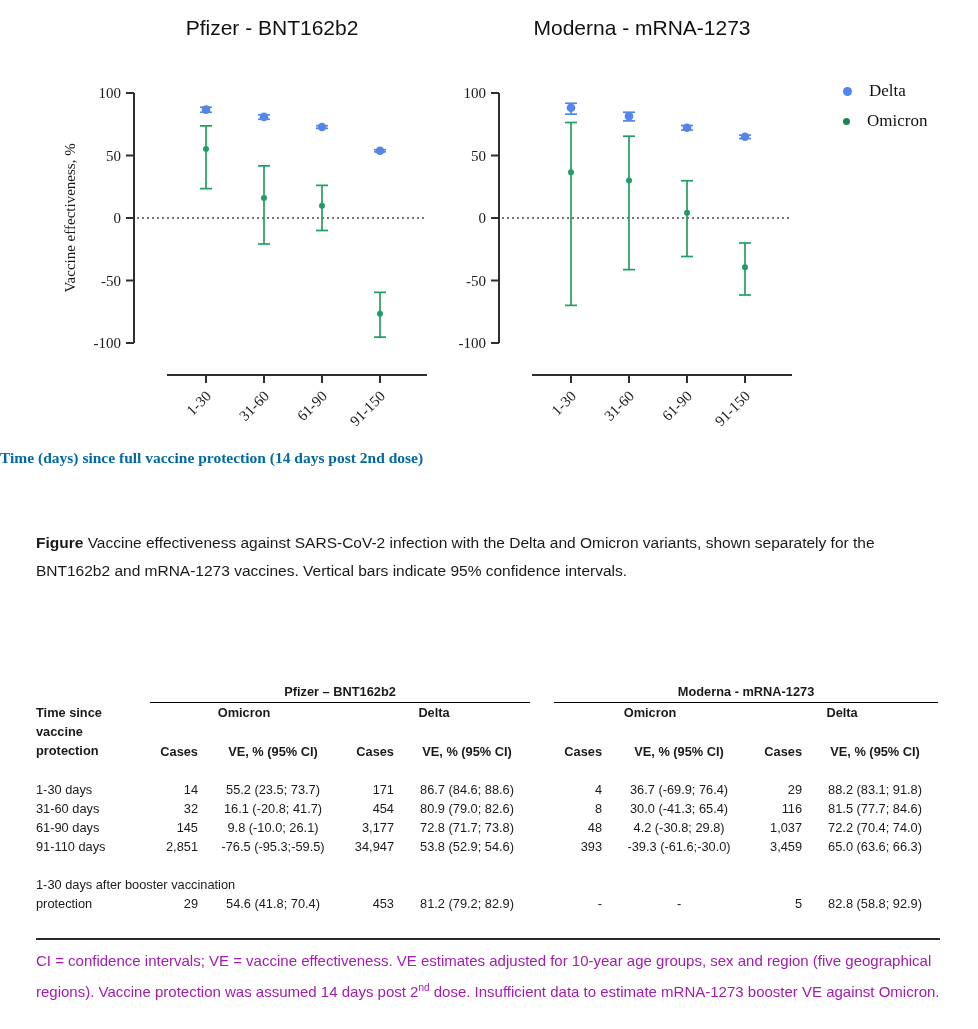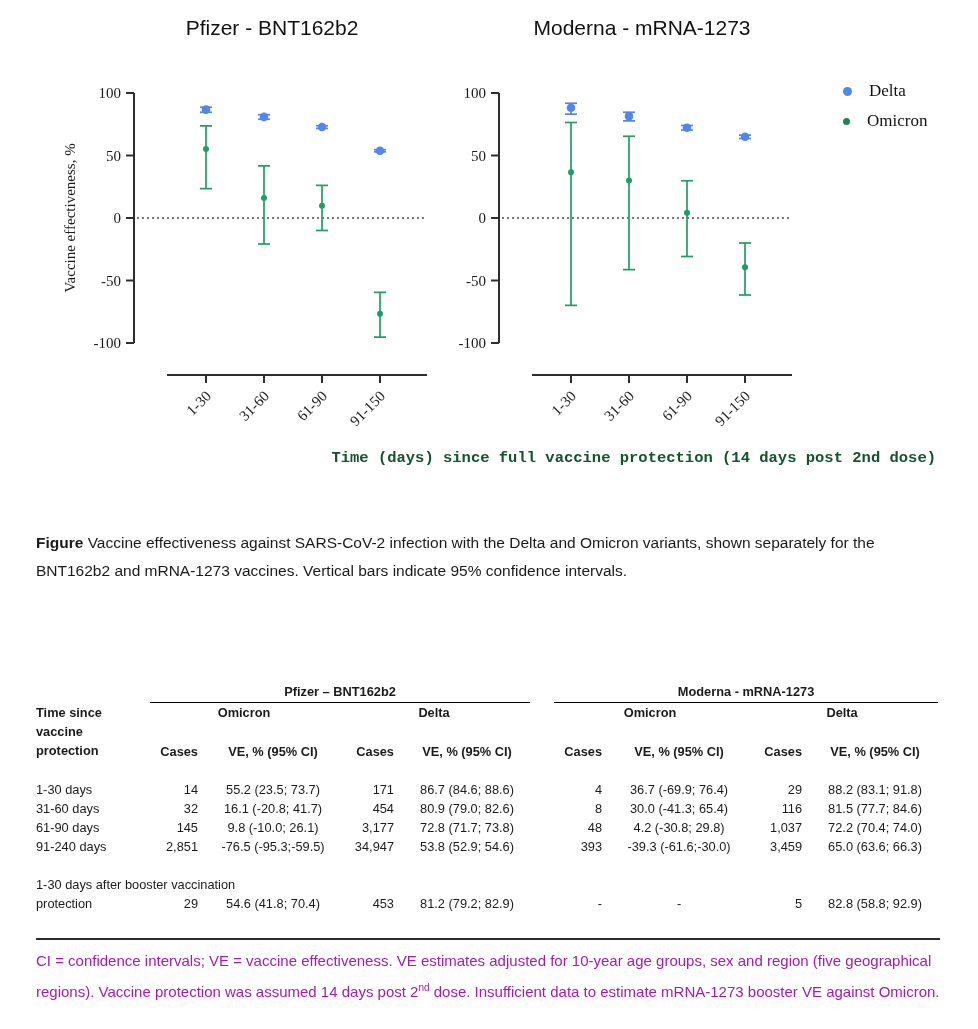--- a/index.html
+++ b/index.html
@@ -16,22 +16,22 @@
   #chart-moderna{left:427px;}
   svg.chart text{font-family:"Liberation Serif",serif;fill:#1a1a1a;}
   svg.chart text.tick{font-size:15px;}
   svg.chart text.axis-label{font-size:15px;}
 
   #legend{position:absolute;left:843px;top:76px;}
   .legend-item{display:flex;align-items:center;height:30px;}
   .legend-dot{border-radius:50%;margin-right:17px;flex:0 0 auto;}
   .legend-label{font-family:"Liberation Serif",serif;font-size:17px;color:#111;}
 
-  #xaxis-label{position:absolute;left:0;top:449px;width:936px;text-align:right;
-    font-family:Liberation Mono, monospace;font-weight:bold;font-size:15.5px;color:#14532d;}
+  #xaxis-label{position:absolute;left:0;top:449px;width:936px;text-align:left;
+    font-family:Liberation Serif, serif;font-weight:bold;font-size:15.5px;color:#0369a1;}
 
   .caption{position:absolute;left:36px;width:908px;font-size:15.5px;line-height:27.5px;color:#1a1a1a;margin-top:46px;}
   #figure-caption{top:483px;}
   #table-caption{top:620px;}
   .caption b{font-weight:bold;}
 
   #results-table{position:absolute;left:36px;top:682px;width:902px;
     border-collapse:collapse;table-layout:fixed;font-size:12.8px;color:#1a1a1a;}
   #results-table th{font-weight:bold;padding:0;}
   #results-table td{padding:0;line-height:19px;height:19px;}
@@ -314,21 +314,21 @@
           <td class="ve">9.8 (-10.0; 26.1)</td>
           <td class="num">3,177</td>
           <td class="ve">72.8 (71.7; 73.8)</td>
           <td></td>
           <td class="num">48</td>
           <td class="ve">4.2 (-30.8; 29.8)</td>
           <td class="num">1,037</td>
           <td class="ve">72.2 (70.4; 74.0)</td>
         </tr>
         <tr>
-          <td class="label">91-240 days</td>
+          <td class="label">91-110 days</td>
           <td class="num">2,851</td>
           <td class="ve">-76.5 (-95.3;-59.5)</td>
           <td class="num">34,947</td>
           <td class="ve">53.8 (52.9; 54.6)</td>
           <td></td>
           <td class="num">393</td>
           <td class="ve">-39.3 (-61.6;-30.0)</td>
           <td class="num">3,459</td>
           <td class="ve">65.0 (63.6; 66.3)</td>
         </tr>

